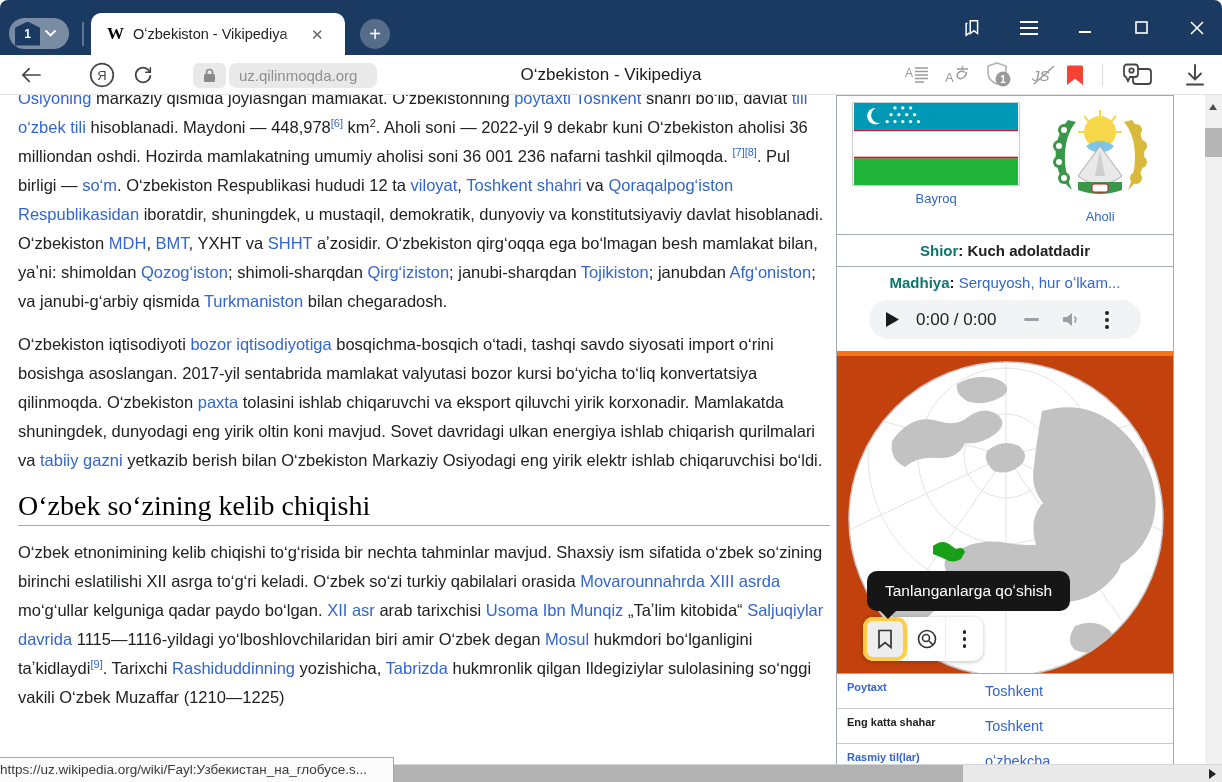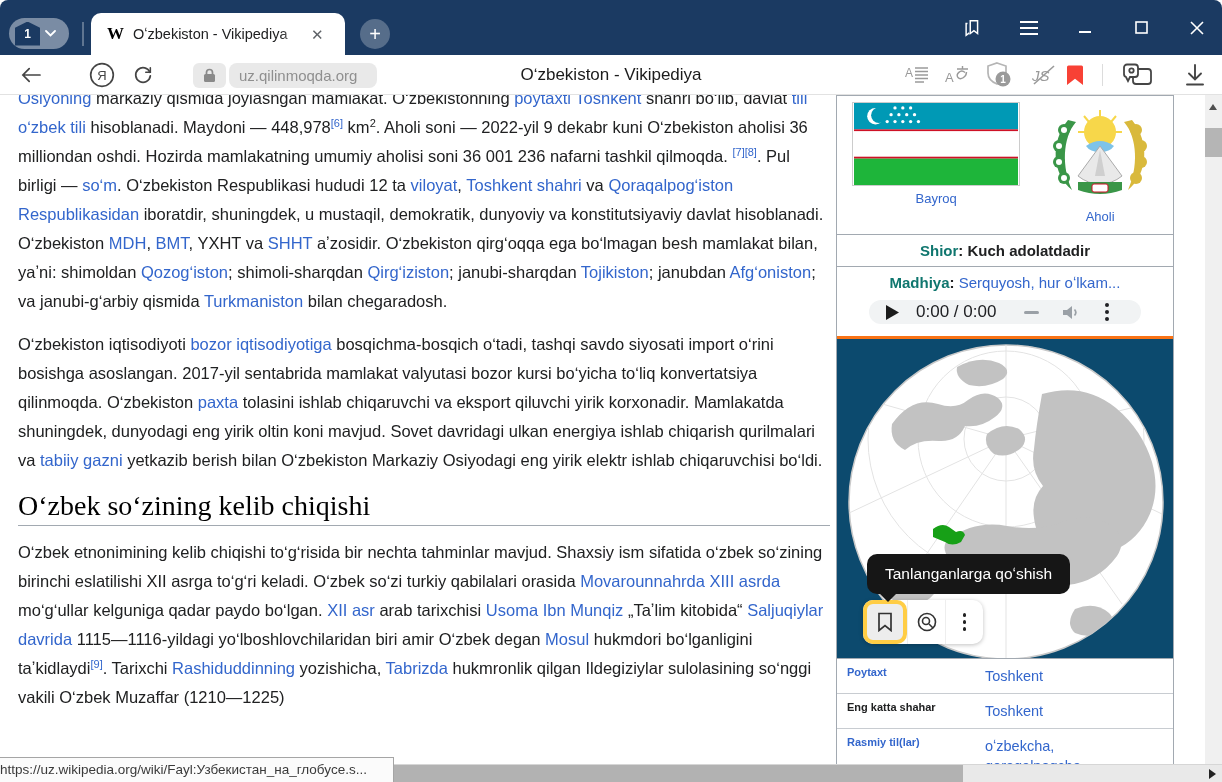--- a/index.html
+++ b/index.html
@@ -70,28 +70,28 @@
   
   .infobox { position:absolute; left:836px; top:0; width:338px;
              border:1px solid #a2a9b1; background:#fff; font-size:15px; color:#202122; }
   .ib-media { display:flex; padding:6px 4px 10px 4px; }
   .ib-flag-cell { width:58%; text-align:center; }
   .ib-gerb-cell { width:42%; text-align:center; }
   .ib-caption { font-size:13px; display:inline-block; }
   .ib-shior { border-top:1px solid #a2a9b1; text-align:center; padding:7px 4px; }
   .ib-madhiya { border-top:1px solid #a2a9b1; text-align:center; padding:7px 4px 12px 4px; }
   .ib-bold-link { color:#0f766e; font-weight:bold; cursor:pointer; }
-  .player { margin:9px auto 0 auto; width:272px; height:24px; background:#f1f3f4;
+  .player { margin:9px auto 0 auto; width:272px; height:39px; background:#f1f3f4;
             border-radius:20px; display:flex; align-items:center; padding:0 16px; }
   .player-time { font-size:17px; color:#202124; margin-left:16px; white-space:nowrap; }
   .player-dash { width:15px; height:3px; border-radius:2px; background:#9aa0a6; margin-left:28px; }
   .player-dots { margin-left:24px; display:flex; flex-direction:column; gap:3px; cursor:pointer; }
   .player-dots i { width:4px; height:4px; border-radius:50%; background:#202124; }
-  .ib-globe { border-top:3px solid #f97316; position:relative; height:322px;
-              overflow:hidden; background:#0c4a6e; }
+  .ib-globe { border-top:5px solid #f97316; position:relative; height:322px;
+              overflow:hidden; background:#c2410c; }
   .ib-table { border-top:1px solid #a2a9b1; }
   .ib-row { display:flex; border-bottom:1px solid #c8ccd1; padding:7px 10px; }
   .ib-row:last-child { border-bottom:none; }
   .ib-label { width:138px; font-weight:bold; font-size:11px; color:#202122; flex-shrink:0; }
   .ib-label.link { color:#3366cc; cursor:pointer; }
   .ib-value { font-size:14.5px; line-height:20px; }
 
   
   .img-tooltip { position:absolute; left:30px; top:215px; background:#161616;
                  color:#fff; font-size:15.5px; padding:0 18px; height:40px;

